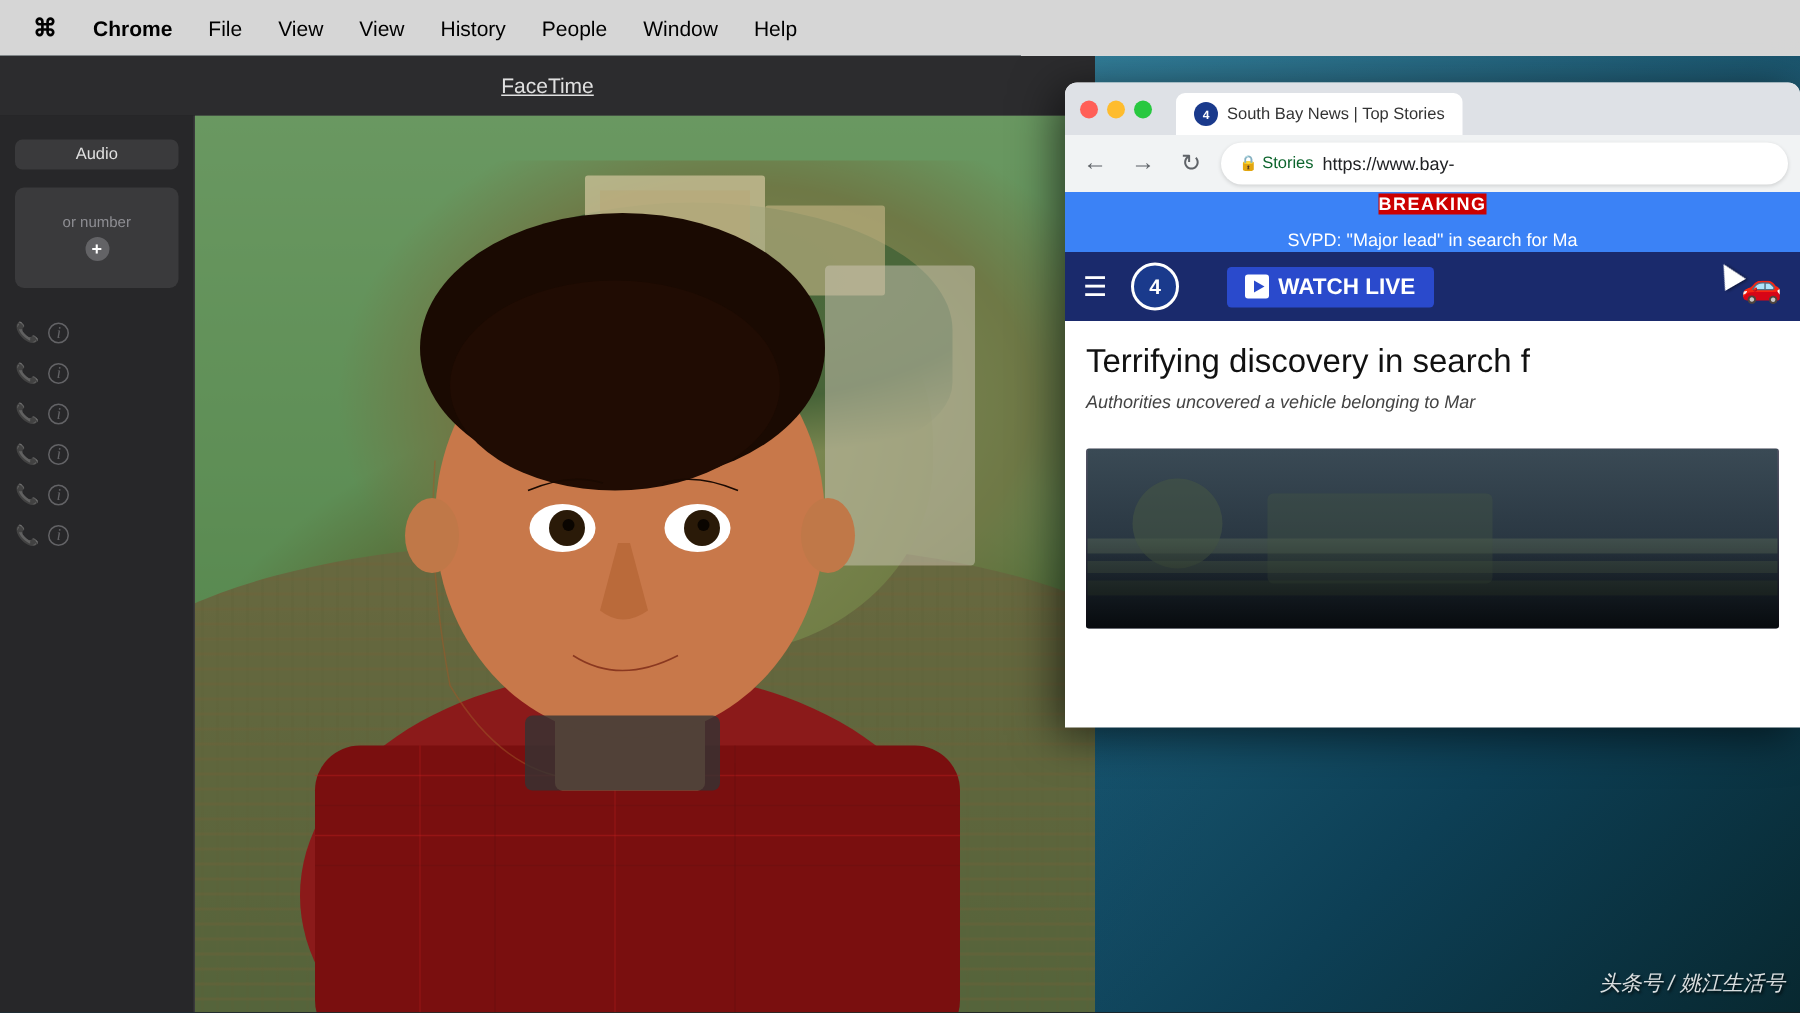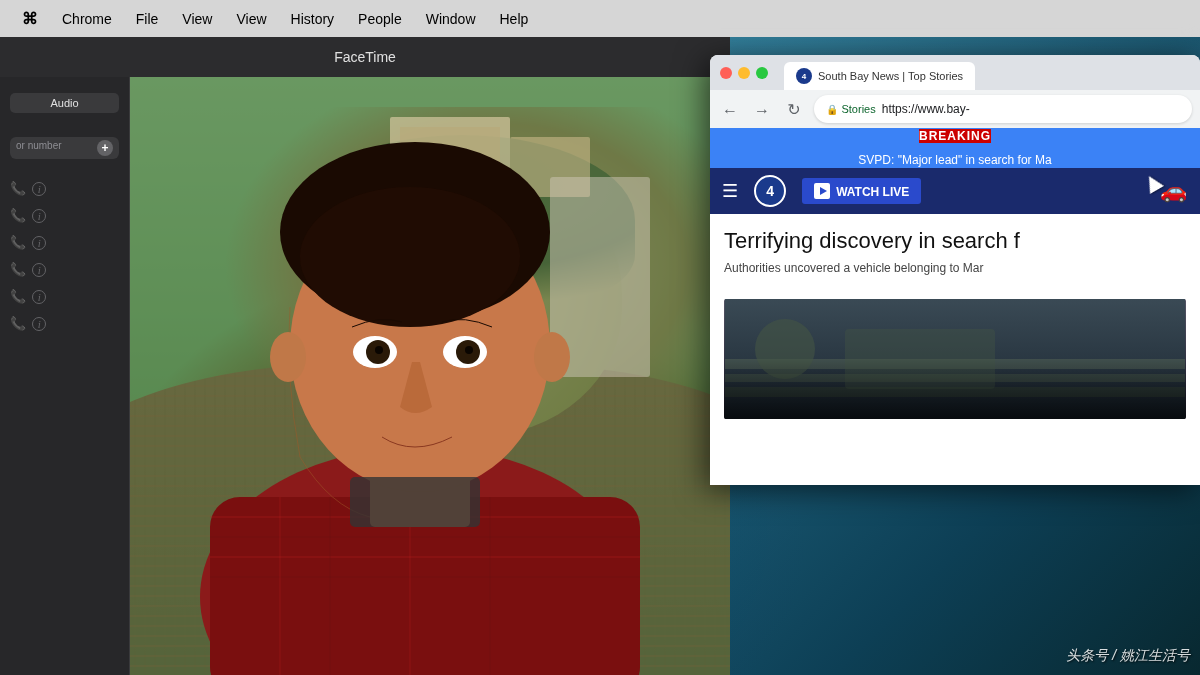--- a/index.html
+++ b/index.html
@@ -56,20 +56,21 @@
       display: flex;
       align-items: center;
       justify-content: center;
       position: relative;
     }
 
     .facetime-title {
       color: #e0e0e0;
       font-size: 14px;
       font-weight: 500;
+      text-decoration: underline;
     }
 
     .facetime-content {
       display: flex;
       height: calc(100% - 40px);
     }
 
     
     .facetime-sidebar {
       width: 130px;
@@ -85,31 +86,33 @@
 
     .audio-btn {
       background: #3a3a3c;
       border: none;
       border-radius: 5px;
       color: #e0e0e0;
       font-size: 11px;
       padding: 4px 0;
       width: 100%;
       text-align: center;
-      margin-bottom: 24px;
+      margin-bottom: 12px;
       cursor: pointer;
     }
 
     .search-bar {
       display: flex;
+      align-items: center;
       background: #3a3a3c;
       border-radius: 6px;
-      padding: 3px 6px;
+      padding: 18px 6px;
       gap: 4px;
       margin-bottom: 8px;
+      flex-direction: column;
     }
 
     .search-bar span {
       color: #8e8e93;
       font-size: 10px;
       flex: 1;
     }
 
     .add-btn {
       width: 16px;
@@ -388,26 +391,27 @@
       color: #fff;
       font-size: 14px;
       font-weight: bold;
     }
 
     .watch-live-btn {
       background: #2a4acc;
       color: #fff;
       padding: 5px 12px;
       border-radius: 3px;
-      font-size: 12px;
+      font-size: 15px;
       font-weight: 600;
       display: flex;
-      align-items: flex-end;
+      align-items: flex-start;
       gap: 6px;
       cursor: pointer;
+      margin-left: 16px;
     }
 
     .play-icon {
       width: 16px;
       height: 16px;
       background: #fff;
       border-radius: 2px;
       display: flex;
       align-items: center;
       justify-content: center;
@@ -441,20 +445,21 @@
       color: #111;
       line-height: 1.2;
       margin-bottom: 6px;
     }
 
     .news-subtext {
       font-size: 12px;
       color: #444;
       line-height: 1.4;
       margin-bottom: 22px;
+      font-style: italic;
     }
 
     .news-image-placeholder {
       width: 100%;
       height: 120px;
       background: linear-gradient(180deg, #556 0%, #334 50%, #223 100%);
       border-radius: 2px;
       overflow: hidden;
       position: relative;
     }
@@ -527,21 +532,21 @@
       background: 
         radial-gradient(ellipse 120% 60% at 80% 30%, rgba(255,255,255,0.15) 0%, transparent 60%),
         radial-gradient(ellipse 80% 80% at 20% 80%, rgba(0,50,100,0.3) 0%, transparent 60%);
     }
   </style>
 </head>
 <body>
 
 <div class="menubar">
   <div class="menubar-item" style="font-size:16px; font-weight:900;">⌘</div>
-  <div class="menubar-item" style="font-weight:400;">Chrome</div>
+  <div class="menubar-item" style="font-weight:700;">Chrome</div>
   <div class="menubar-item">File</div>
   <div class="menubar-item">View</div>
   <div class="menubar-item">View</div>
   <div class="menubar-item">History</div>
   <div class="menubar-item">People</div>
   <div class="menubar-item">Window</div>
   <div class="menubar-item">Help</div>
 </div>
 
 <div class="desktop-area"></div>

